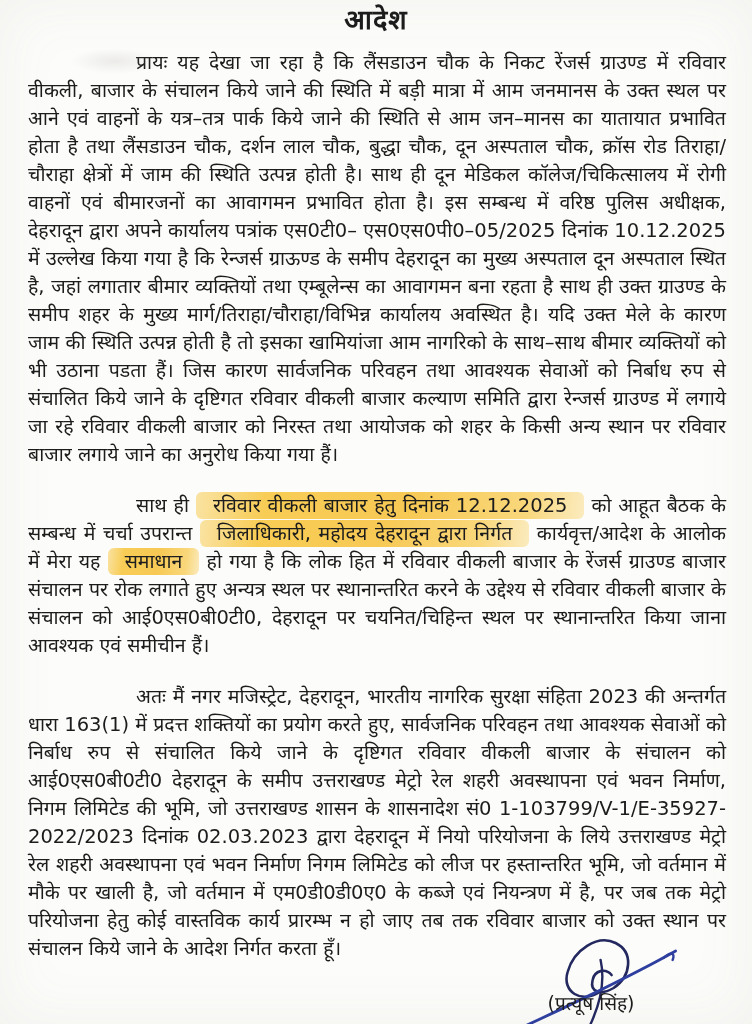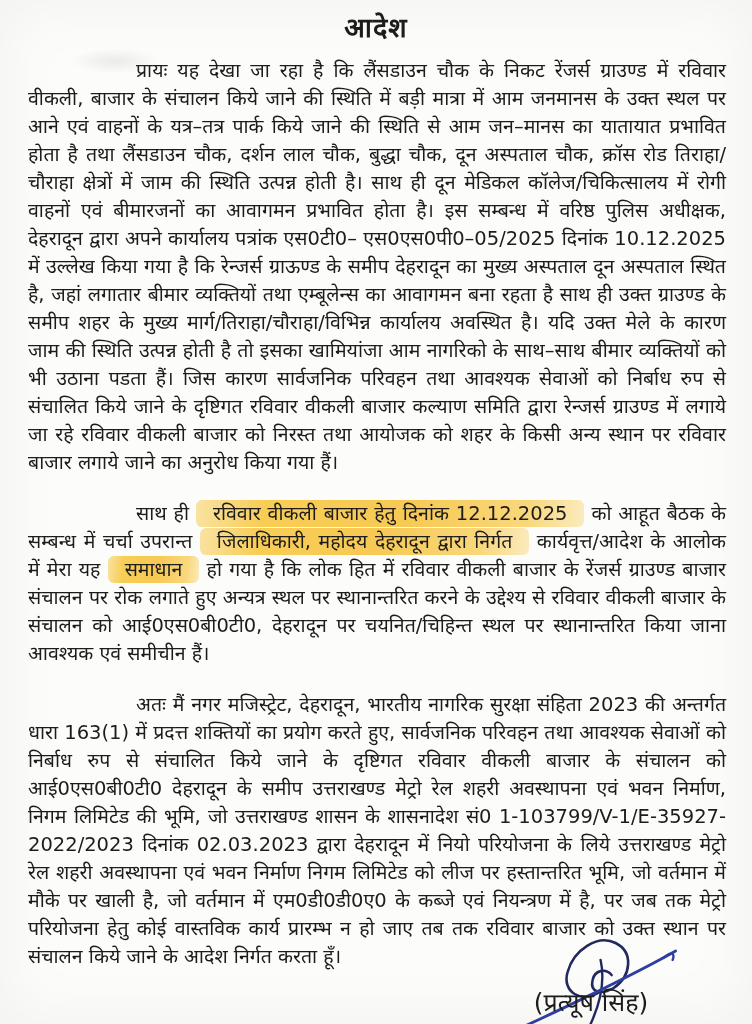--- a/index.html
+++ b/index.html
@@ -16,21 +16,21 @@
   .scan-smudge{
     position:absolute;left:70px;top:48px;width:90px;height:26px;
     background:radial-gradient(ellipse at center, rgba(160,155,150,0.18), rgba(160,155,150,0) 70%);
     pointer-events:none;
   }
   .doc-title{
     text-align:center;
     font-size:27px;
     font-weight:bold;
     letter-spacing:1px;
-    padding-top:8px;
+    padding-top:0;
     margin:0 0 12px 0;
   }
   .doc-body{
     padding:0 26px 0 28px;
     font-size:19.5px;
     line-height:28px;
     text-align:justify;
   }
   .doc-body p{
     margin:0 0 23px 0;
@@ -48,21 +48,21 @@
     padding:2px 17px;
     -webkit-box-decoration-break:clone;
     box-decoration-break:clone;
   }
   .sig-block{
     position:absolute;
     right:46px;
     bottom:8px;
     width:230px;
     text-align:center;
-    font-size:25px;
+    font-size:19px;
     line-height:26px;
   }
   .sig-svg{
     position:absolute;
     left:50%;
     top:-64px;
     transform:translateX(-46%);
     pointer-events:none;
   }
   .sig-name{position:relative;z-index:2;}

